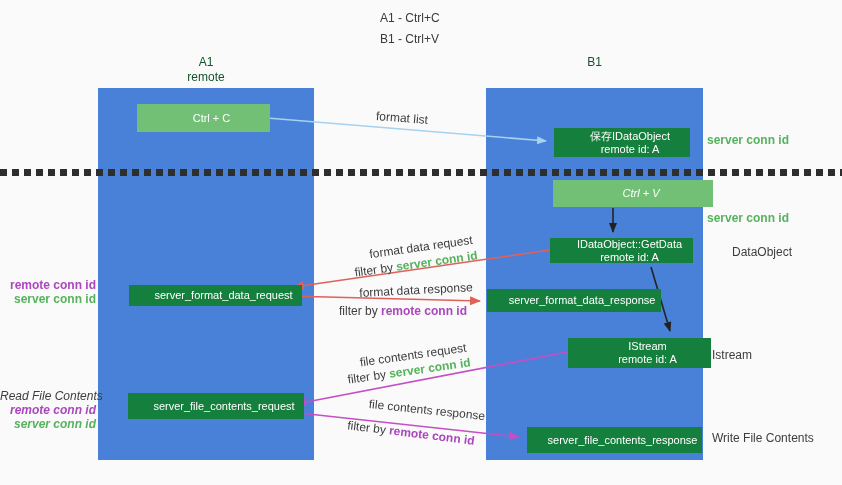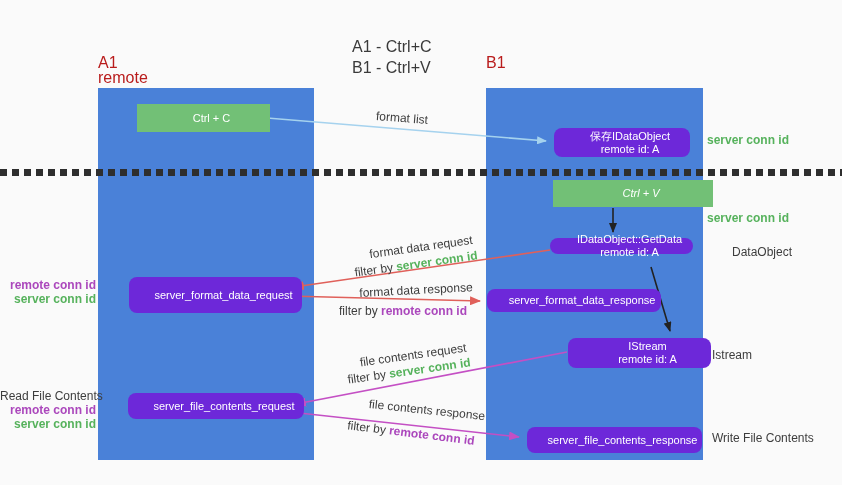--- a/index.html
+++ b/index.html
@@ -1,26 +1,26 @@
 <!DOCTYPE html>
 <html><head>
 <meta charset="utf-8">
 <style>
   html,body{margin:0;padding:0;background:#fafafa;}
   .canvas{position:relative;width:842px;height:485px;background:#fafafa;
           font-family:"Liberation Sans",sans-serif;overflow:hidden;}
-  .title{position:absolute;left:352px;top:8px;font-size:16px;line-height:21px;color:#3a3a3a;margin-top:28px;}
-  .col-header{position:absolute;top:55px;text-align:left;font-size:16px;line-height:15px;color:#b91c1c;}
+  .title{position:absolute;left:380px;top:8px;font-size:12px;line-height:21px;color:#3a3a3a;}
+  .col-header{position:absolute;top:55px;text-align:center;font-size:12px;line-height:15px;color:#14532d;}
   .column{position:absolute;top:88px;height:372px;background:#4a81d8;}
   .divider{position:absolute;left:0;top:169px;width:842px;height:7px;
            background:repeating-linear-gradient(90deg,#2e2e2e 0 7px,rgba(0,0,0,0) 7px 12px);}
   .box{position:absolute;display:flex;flex-direction:column;align-items:center;justify-content:center;
        color:#fff;font-size:11px;line-height:13px;text-align:center;padding-left:16px;}
   .green-box{background:#72c076;}
-  .orange-box{background:#6d28d9;border-radius:8px;}
+  .orange-box{background:#15803d;}
   .side{position:absolute;font-size:12px;color:#3d3d3d;white-space:nowrap;}
   .left-stack{position:absolute;text-align:right;font-size:12px;line-height:14px;color:#3d3d3d;white-space:nowrap;}
   .green-t{color:#56b25c;font-weight:bold;}
   .purple-t{color:#ab47bc;font-weight:bold;}
   .alabel{position:absolute;font-size:12px;color:#3d3d3d;white-space:nowrap;transform:translate(-50%,-50%);}
   .arrows{position:absolute;left:0;top:0;pointer-events:none;}
 </style>
 </head>
 <body>
 
@@ -74,26 +74,26 @@
 
   <div class="box orange-box" style="left:554px;top:128px;width:120px;height:29px;">
     <span>保存IDataObject</span>
     <span>remote id: A</span>
   </div>
 
   <div class="box green-box" style="left:553px;top:180px;width:144px;height:27px;font-style:italic;">
     <span>Ctrl + V</span>
   </div>
 
-  <div class="box orange-box" style="left:550px;top:238px;width:127px;height:16px;">
+  <div class="box orange-box" style="left:550px;top:238px;width:127px;height:25px;">
     <span>IDataObject::GetData</span>
     <span>remote id: A</span>
   </div>
 
-  <div class="box orange-box" style="left:129px;top:277px;width:157px;height:36px;">
+  <div class="box orange-box" style="left:129px;top:285px;width:157px;height:21px;">
     <span>server_format_data_request</span>
   </div>
 
   <div class="box orange-box" style="left:487px;top:289px;width:158px;height:23px;">
     <span>server_format_data_response</span>
   </div>
 
   <div class="box orange-box" style="left:568px;top:338px;width:127px;height:30px;">
     <span>IStream</span>
     <span>remote id: A</span>
@@ -110,21 +110,21 @@
   <div class="side green-t" style="left:707px;top:133px;">server conn id</div>
   <div class="side green-t" style="left:707px;top:211px;">server conn id</div>
   <div class="side" style="left:712px;top:245px;margin-left:20px;">DataObject</div>
   <div class="side" style="left:712px;top:348px;">Istream</div>
   <div class="side" style="left:712px;top:431px;">Write File Contents</div>
 
   <div class="left-stack" style="left:0px;top:278px;width:96px;">
     <div class="purple-t">remote conn id</div>
     <div class="green-t">server conn id</div>
   </div>
-  <div class="left-stack" style="left:0px;top:389px;width:96px;">
+  <div class="left-stack" style="left:0px;top:389px;width:96px;font-style:italic;">
     <div>Read File Contents</div>
     <div class="purple-t">remote conn id</div>
     <div class="green-t">server conn id</div>
   </div>
 
   <div class="alabel" style="left:402px;top:118px;transform:translate(-50%,-50%) rotate(4.5deg);">format list</div>
 
   <div class="alabel" style="left:421px;top:247px;transform:translate(-50%,-50%) rotate(-8deg);">format data request</div>
   <div class="alabel" style="left:416px;top:264px;transform:translate(-50%,-50%) rotate(-8deg);">
     <span>filter by</span>

